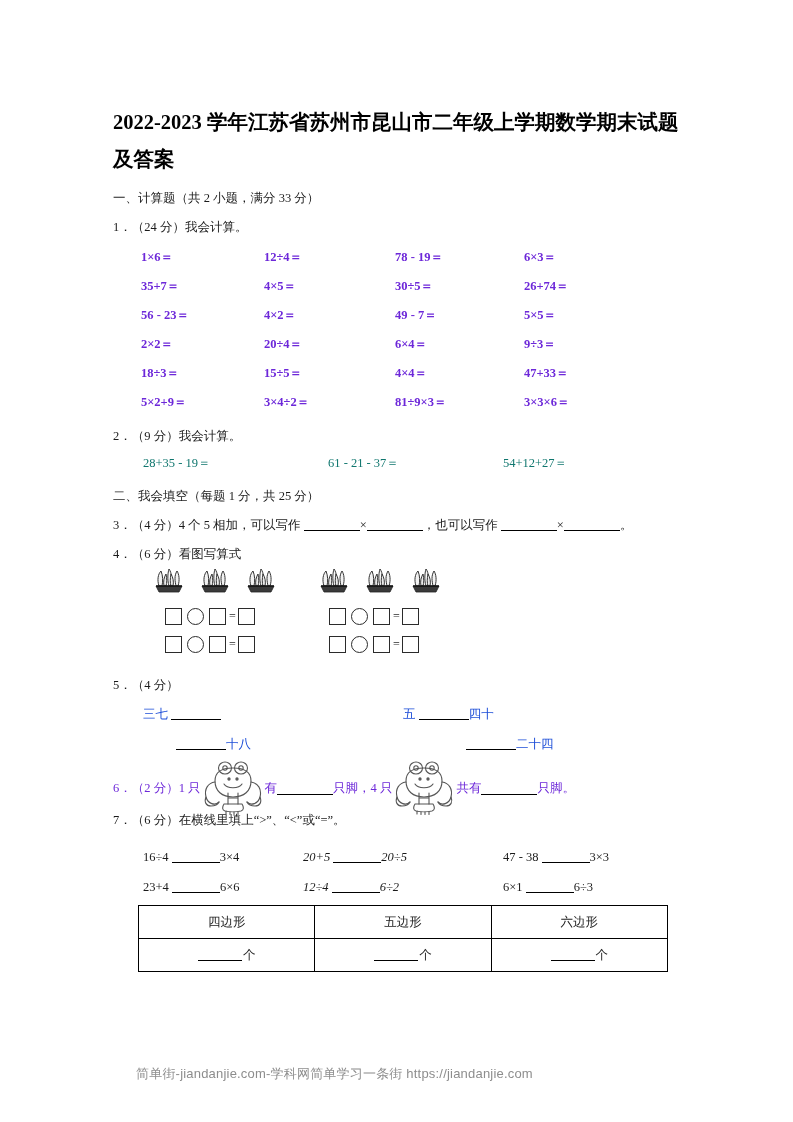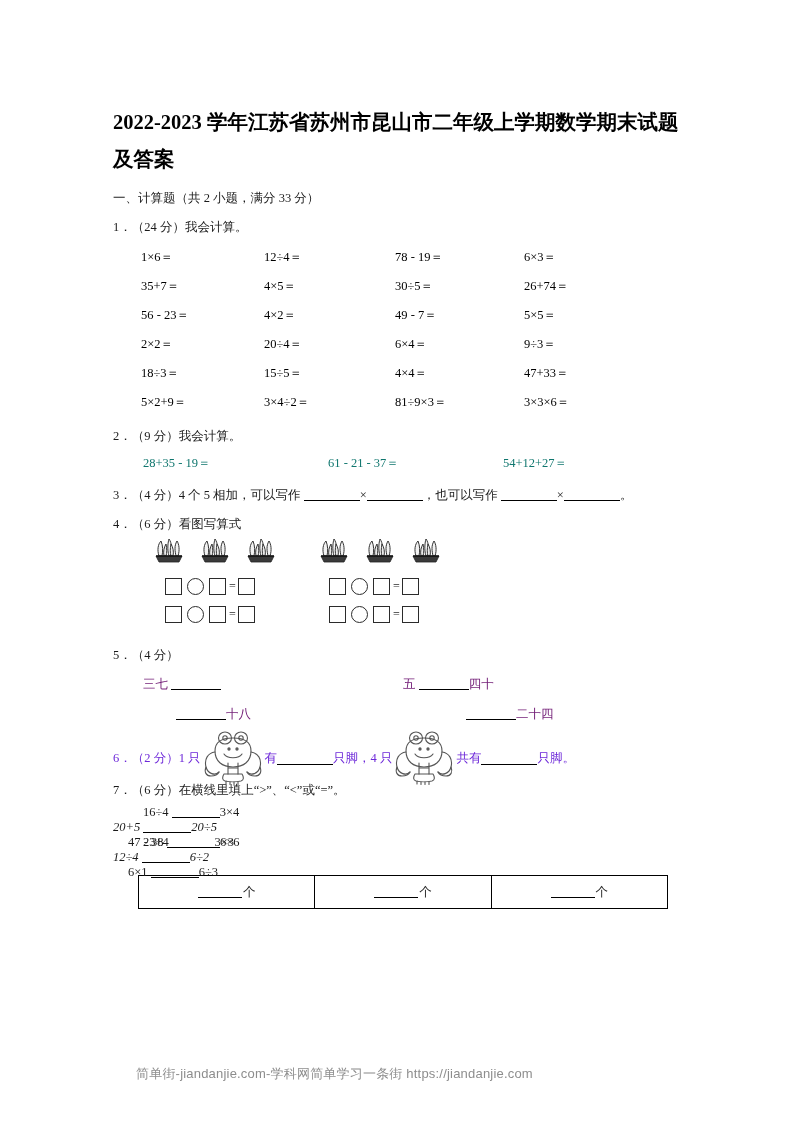--- a/index.html
+++ b/index.html
@@ -61,22 +61,23 @@
     margin: 6px 0 0 0;
     width: 580px;
   }
   .calc-row {
     display: flex;
     height: 29px;
     align-items: center;
   }
   .calc-cell {
     font-size: 12.5px;
-    color: #000000;
+    color: #6d28d9;
     box-sizing: border-box;
+    font-weight: bold;
   }
   .calc-cell.c0 { width: 130px; padding-left: 28px; }
   .calc-cell.c1 { width: 130px; padding-left: 21px; }
   .calc-cell.c2 { width: 130px; padding-left: 22px; }
   .calc-cell.c3 { width: 150px; padding-left: 21px; }
 
   
   .calc3 {
     display: flex;
     margin-top: 4px;
@@ -152,21 +153,21 @@
     color: #2b2b2b;
   }
 
   
   .q5-grid { margin-top: 4px; }
   .q5-row {
     display: flex;
     height: 30px;
     align-items: center;
     font-size: 12.5px;
-    color: #701a75;
+    color: #1d4ed8;
   }
   .q5-row .left-col  { width: 290px; padding-left: 30px; box-sizing: border-box; }
   .q5-row .right-col { width: 290px; padding-left: 0px;  box-sizing: border-box; }
   .q5-row .indent { padding-left: 63px; }
 
   
   .q6-line {
     font-size: 12.5px;
     line-height: 20px;
     margin: 16px 0 0 0;
@@ -182,22 +183,21 @@
     position: relative;
     top: -1px;
     flex: 0 0 auto;
   }
 
   
   .cmp-grid { margin-top: 5px; }
   .cmp-row {
     display: flex;
     height: 30px;
-    align-items: flex-start;
-    flex-direction: column;
+    align-items: flex-end;
   }
   .cmp-cell {
     font-size: 12.5px;
     color: #1a1a1a;
     box-sizing: border-box;
   }
   .cmp-cell.m0 { width: 190px; padding-left: 30px; }
   .cmp-cell.m1 { width: 185px; padding-left: 0px; font-style: italic; }
   .cmp-cell.m2 { width: 185px; padding-left: 15px; }
   .bl-cmp { width: 48px; }
@@ -288,20 +288,21 @@
       </div>
     </div>
 
     <div class="q-line">2．（9 分）我会计算。</div>
     <div class="calc3">
       <div class="c k0">28+35 - 19＝</div>
       <div class="c k1">61 - 21 - 37＝</div>
       <div class="c k2">54+12+27＝</div>
     </div>
 
+    <div class="section-head">二、我会填空（每题 1 分，共 25 分）</div>
 
     <div class="q-line">
       <span>3．（4 分）4 个 5 相加，可以写作</span>
       <span class="blank bl-lg"></span><span>×</span><span class="blank bl-lg"></span><span>，也可以写作</span>
       <span class="blank bl-lg"></span><span>×</span><span class="blank bl-lg"></span><span>。</span>
     </div>
 
     <div class="q-line">4．（6 分）看图写算式</div>
     <div class="q4-area">
       <div class="flower-row left">
@@ -506,20 +507,25 @@
         </div>
         <div class="cmp-cell m2">
           <span>6×1</span>
           <span class="blank bl-cmp"></span><span>6÷3</span>
         </div>
       </div>
     </div>
 
     <table class="shape-table">
       <tbody>
+          <tr>
+        <td>四边形</td>
+        <td>五边形</td>
+        <td>六边形</td>
+      </tr>
       <tr>
         <td>
           <span class="cell-blank"></span><span>个</span>
         </td>
         <td>
           <span class="cell-blank"></span><span>个</span>
         </td>
         <td>
           <span class="cell-blank"></span><span>个</span>
         </td>

